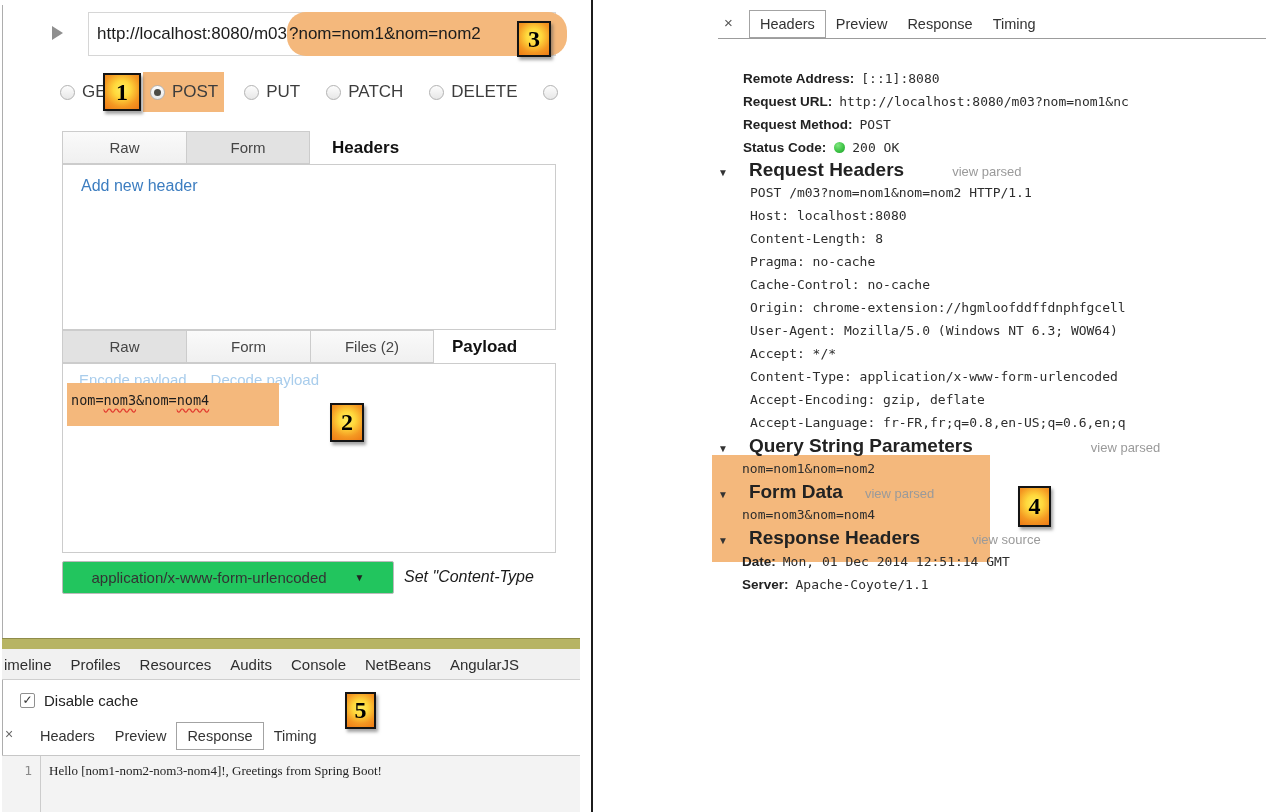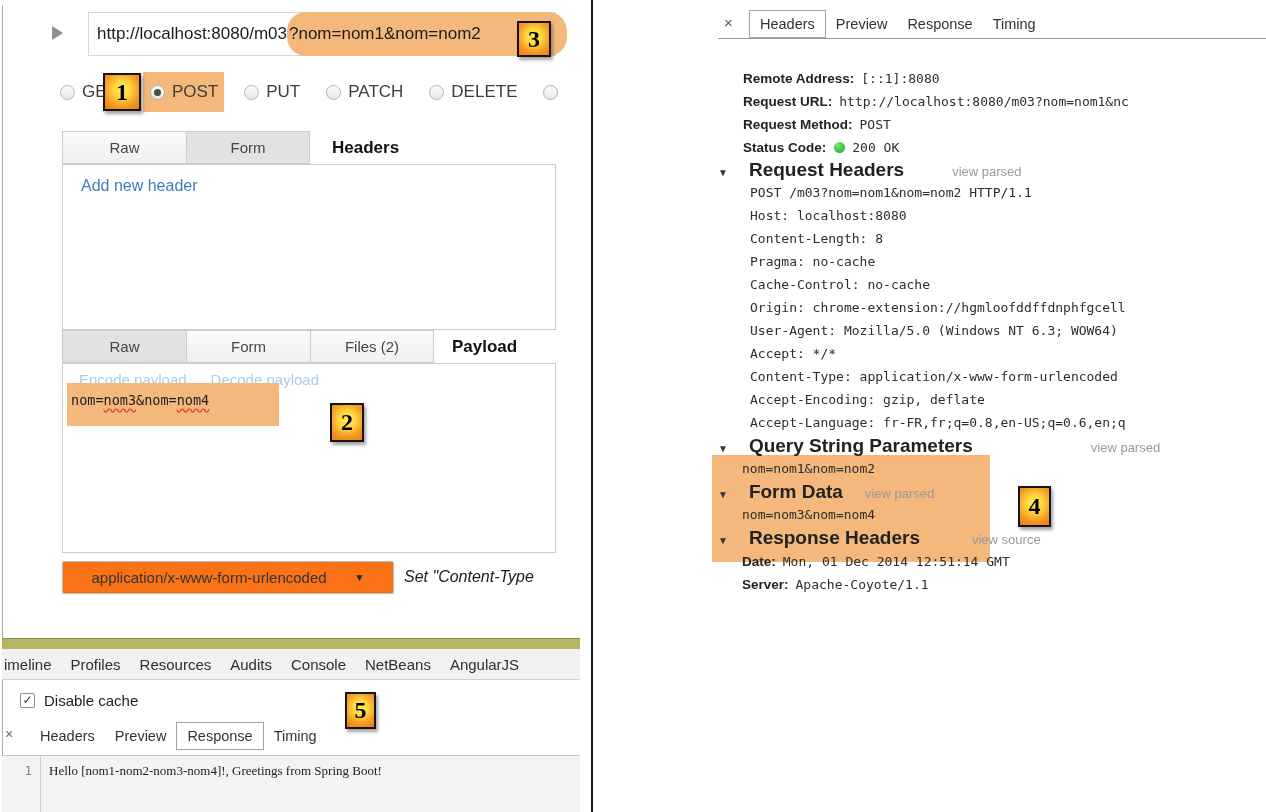--- a/index.html
+++ b/index.html
@@ -45,21 +45,21 @@
   .add-header { position:absolute; left:18px; top:12px; font-size:16px; color:#3c7dc0; cursor:pointer; }
 
   .pale-links { position:absolute; left:16px; top:7px; display:flex; gap:24px; font-size:15px; color:#a9cdec; }
   .payload-line { position:absolute; left:4px; top:28px; font-family:"DejaVu Sans Mono",monospace;
                   font-size:13.5px; color:#1d1d1d; }
   .payload-hl { background:#f4b87c; padding:9px 70px 18px 4px; white-space:nowrap; }
   .squiggle { text-decoration-line:underline; text-decoration-style:wavy; text-decoration-color:#e23b2e;
               text-underline-offset:3px; }
 
   .ct-dropdown { position:absolute; left:62px; top:561px; width:332px; height:33px; border:1px solid #bbb;
-                 border-radius:2px; background:#f97316; font-size:15px; color:#333; display:flex;
+                 border-radius:2px; background:#22c55e; font-size:15px; color:#333; display:flex;
                  align-items:center; justify-content:center; gap:28px; cursor:pointer; }
   .ct-caret { font-size:10px; color:#222; }
   .ct-hint { position:absolute; left:404px; top:568px; font-style:italic; font-size:16px; color:#1a1a1a; white-space:nowrap; }
 
   
   .olive-bar { position:absolute; left:2px; top:638px; width:578px; height:11px; background:#b7b464; border-top:1px solid #8f8c4a; }
   .main-tabs { position:absolute; left:2px; top:649px; width:578px; height:31px; background:#f1f1f1;
                border-bottom:1px solid #cfcfcf; display:flex; align-items:center; gap:19px;
                padding-left:2px; font-size:15px; color:#2e2e2e; overflow:hidden; }
   .main-tab { cursor:pointer; white-space:nowrap; }

